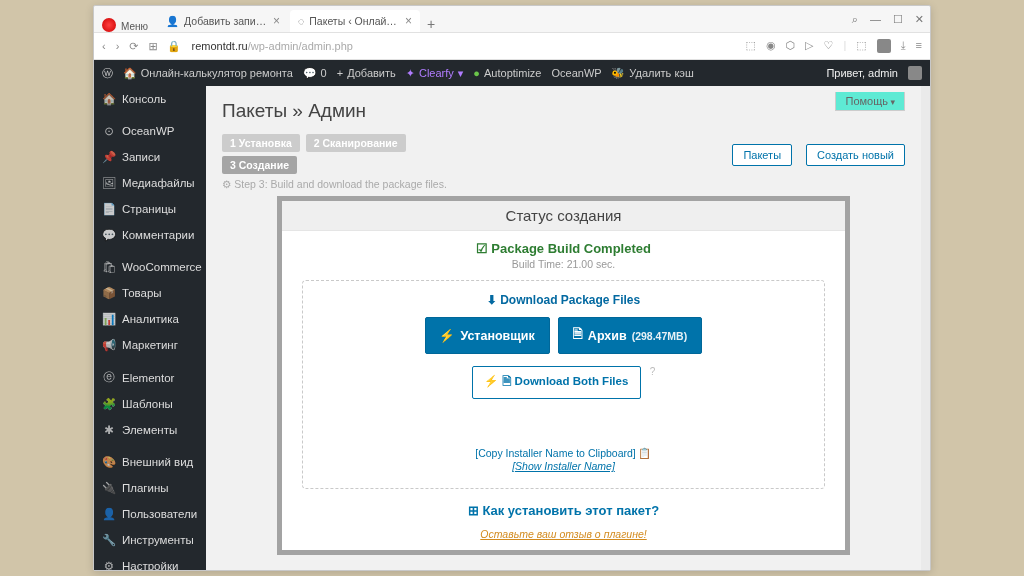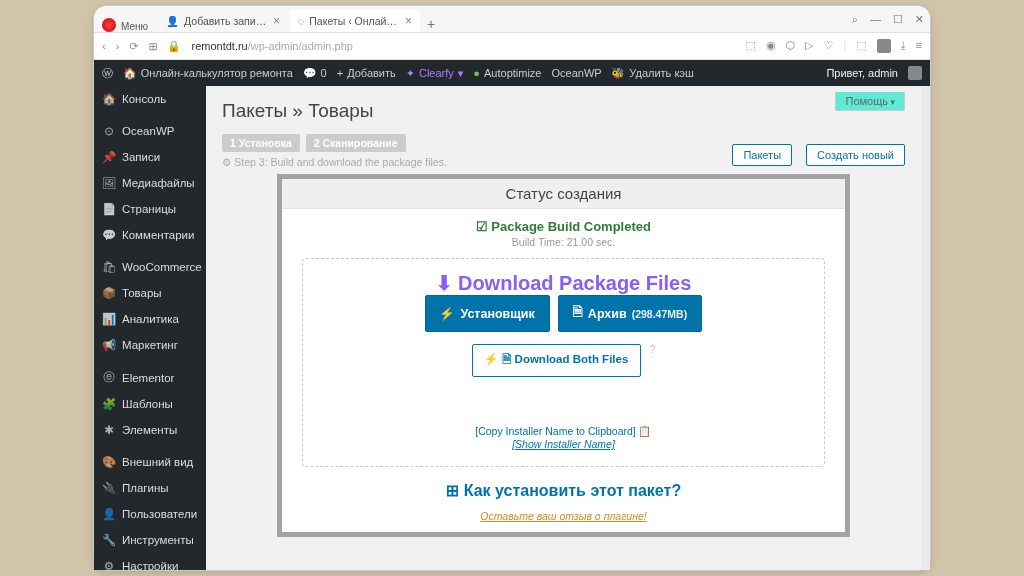--- a/index.html
+++ b/index.html
@@ -1,17 +1,17 @@
 <!DOCTYPE html>
 <html><head>
   <meta charset="utf-8">
   <style>
     * { margin: 0; padding: 0; box-sizing: border-box; font-family: -apple-system, BlinkMacSystemFont, "Segoe UI", Arial, sans-serif; }
     body { background: #d1c5a9; width: 1024px; height: 576px; overflow: hidden; position: relative; }
-    .browser-frame { position: absolute; top: 5px; left: 93px; right: 93px; bottom: 5px; background: #f6f6f6; border: 1px solid #c8c8c8; border-radius: 13px; box-shadow: 0 2px 8px rgba(0,0,0,0.15); display: flex; flex-direction: column; }
+    .browser-frame { position: absolute; top: 5px; left: 93px; right: 93px; bottom: 5px; background: #f6f6f6; border: 1px solid #c8c8c8; border-radius: 2px; box-shadow: 0 2px 8px rgba(0,0,0,0.15); display: flex; flex-direction: column; }
     .title-bar { height: 26px; display: flex; justify-content: space-between; align-items: center; padding: 0 6px; }
     .tabs-row { flex: 1; display: flex; align-items: flex-end; gap: 2px; padding-left: 2px; height: 100%; }
     .opera-logo { width: 14px; height: 14px; background: radial-gradient(#ff4040,#cc0000); border-radius: 50%; margin-right: 3px; }
     .omenu { font-size: 10px; color: #555; margin-right: 8px; }
     .tab { height: 22px; padding: 0 8px; display: flex; align-items: center; gap: 5px; font-size: 10.5px; color: #555; border-radius: 4px 4px 0 0; max-width: 130px; }
     .tab.active { background: #fff; }
     .tab .t-title { white-space: nowrap; overflow: hidden; text-overflow: ellipsis; }
     .tab .close { color: #888; font-size: 12px; cursor: pointer; }
     .new-tab { width: 18px; text-align: center; color: #777; font-size: 14px; cursor: pointer; }
     .win-ctrls { display: flex; gap: 12px; color: #777; font-size: 11px; }
@@ -41,31 +41,31 @@
     .step-note { font-size: 10.5px; color: #aaa; margin-bottom: 6px; }
     .actions-right { position: absolute; right: 16px; top: 58px; display: flex; gap: 14px; }
     .btn-outline { padding: 4px 10px; border: 1px solid #0073aa; background: #fff; color: #0073aa; border-radius: 2px; font-size: 11px; cursor: pointer; }
     .panel { background: #fff; border: 5px solid #a3a3a3; margin: 6px 55px 0; }
     .panel-header { background: #efefef; border-bottom: 1px solid #e5e5e5; text-align: center; padding: 6px; font-size: 15px; color: #444; }
     .panel-body { padding: 10px 16px; text-align: center; }
     .ok-line { color: #2e7d32; font-weight: bold; font-size: 13px; }
     .ok-line::before { content: "☑ "; }
     .build-time { color: #999; font-size: 10.5px; margin-top: 2px; }
     .dashed-box { border: 1px dashed #c9c9c9; border-radius: 4px; margin: 10px 4px; padding: 12px 10px 16px; }
-    .dl-title { font-weight: bold; font-size: 20px; color: #8b5cf6; margin-bottom: 0; }
+    .dl-title { font-weight: bold; font-size: 12px; color: #0369a1; margin-bottom: 10px; }
     .dl-title::before { content: "⬇ "; }
     .dl-btns { display: flex; justify-content: center; gap: 8px; margin-bottom: 12px; }
     .btn-primary { background: #0073aa; color: #fff; border: 1px solid #006799; padding: 7px 14px; font-size: 12.5px; font-weight: bold; border-radius: 2px; cursor: pointer; display: inline-flex; align-items: center; gap: 5px; }
     .btn-outline2 { background: #fff; border: 1px solid #0073aa; color: #0073aa; padding: 6px 12px; font-size: 11.5px; font-weight: bold; border-radius: 2px; cursor: pointer; }
     .size-span { font-weight: bold; opacity: .9; font-size: 10.5px; }
     .qmark { display: inline-block; margin-left: 4px; color: #bbb; font-size: 10px; vertical-align: top; }
     .copy-link { margin-top: 10px; font-size: 10.5px; color: #0073aa; }
     .copy-link .show { text-decoration: underline; font-style: italic; display: block; }
     .copy-link .copy { display: block; margin-top: 48px; }
-    .howto { margin: 14px 0 4px; color: #0073aa; font-weight: bold; font-size: 16px; cursor: pointer; }
+    .howto { margin: 14px 0 4px; color: #0073aa; font-weight: bold; font-size: 13px; cursor: pointer; }
     .howto::before { content: "⊞ "; }
     .review { margin-top: 10px; font-size: 10.5px; color: #d38b1f; font-style: italic; text-decoration: underline; }
     .lock { color: #4caf50; }
     .avatar { width: 14px; height: 14px; background: #888; border-radius: 2px; display: inline-block; }
     .scrollbar { width: 9px; background: #eaeaea; }
   </style>
 </head>
 <body>
 
 <div class="browser-frame">
@@ -227,25 +227,28 @@
           </div>
         <div class="mi">
             <span class="ico">⚙</span>
             <span>Настройки</span>
           </div>
 
       </div>
 
       <div class="main">
         <div class="help-tab">Помощь</div>
-        <h1 class="page-title">Пакеты » Товары</h1>
+        <h1 class="page-title">Пакеты » Админ</h1>
 
         <div class="steps-row">
           <span class="step">1 Установка</span>
           <span class="step">2 Сканирование</span>
+        </div>
+        <div class="steps-row">
+          <span class="step active">3 Создание</span>
         </div>
         <div class="step-note">⚙ Step 3: Build and download the package files.</div>
 
         <div class="actions-right">
           <button class="btn-outline">Пакеты</button>
           <button class="btn-outline">Создать новый</button>
         </div>
 
         <div class="panel">
           <div class="panel-header">Статус создания</div>

